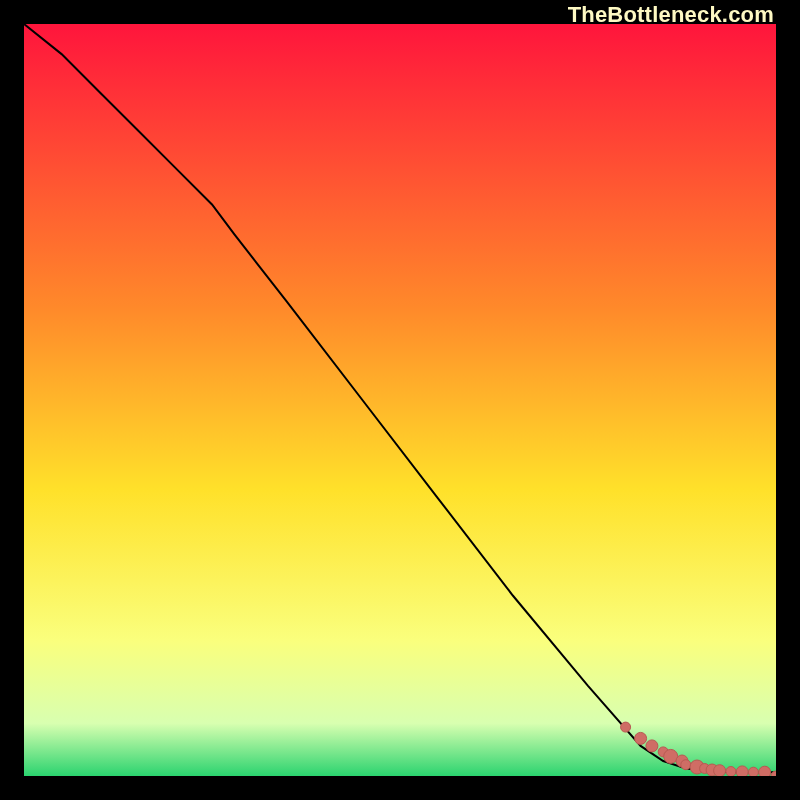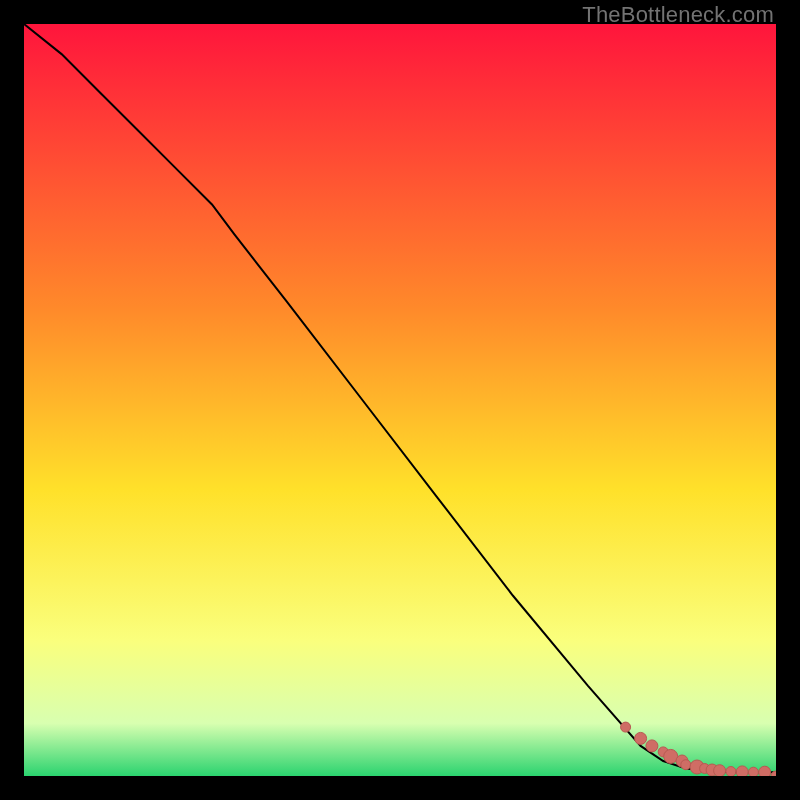--- a/index.html
+++ b/index.html
@@ -21,23 +21,23 @@
   }
   .gradient {
     width: 100%;
     height: 100%;
     position: relative;
   }
   .watermark {
     position: absolute;
     top: 2px;
     right: 26px;
-    color: #737373;
+    color: #fef9c3;
     font-size: 22px;
-    font-weight: 400;
+    font-weight: 700;
     letter-spacing: 0.2px;
     user-select: none;
   }
   svg {
     position: absolute;
     left: 0;
     top: 0;
   }
 </style>
 </head>

